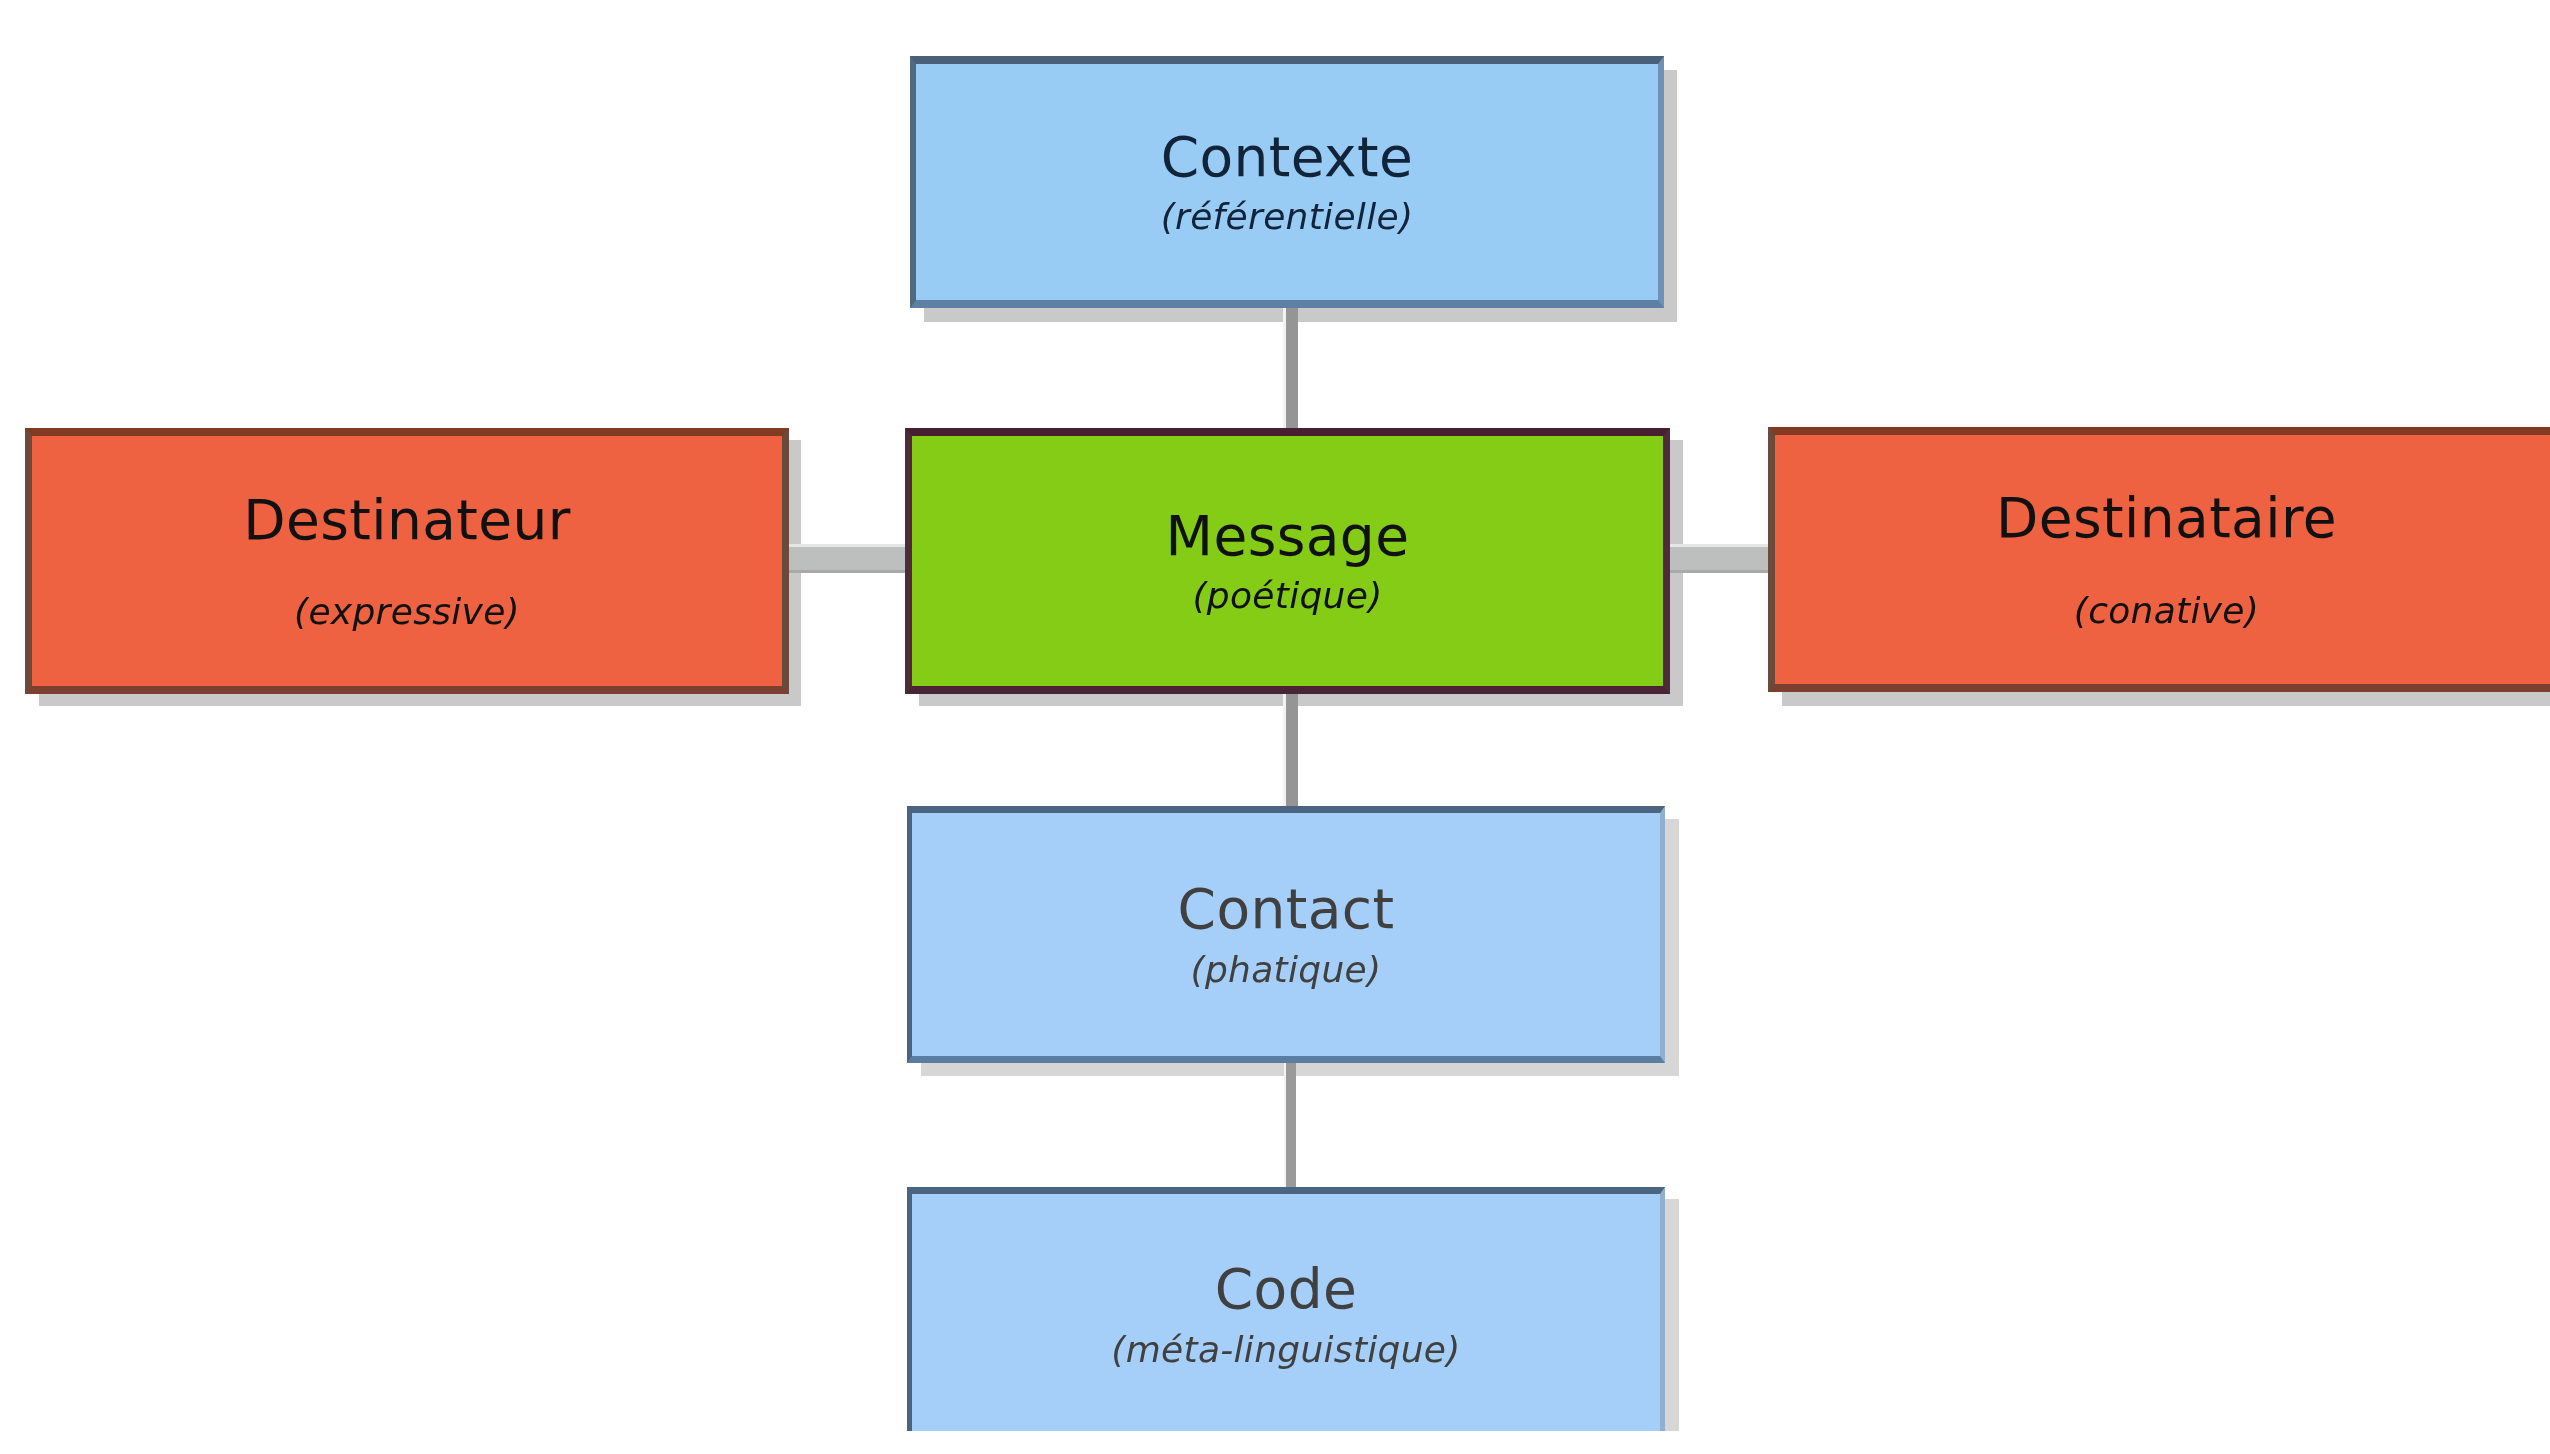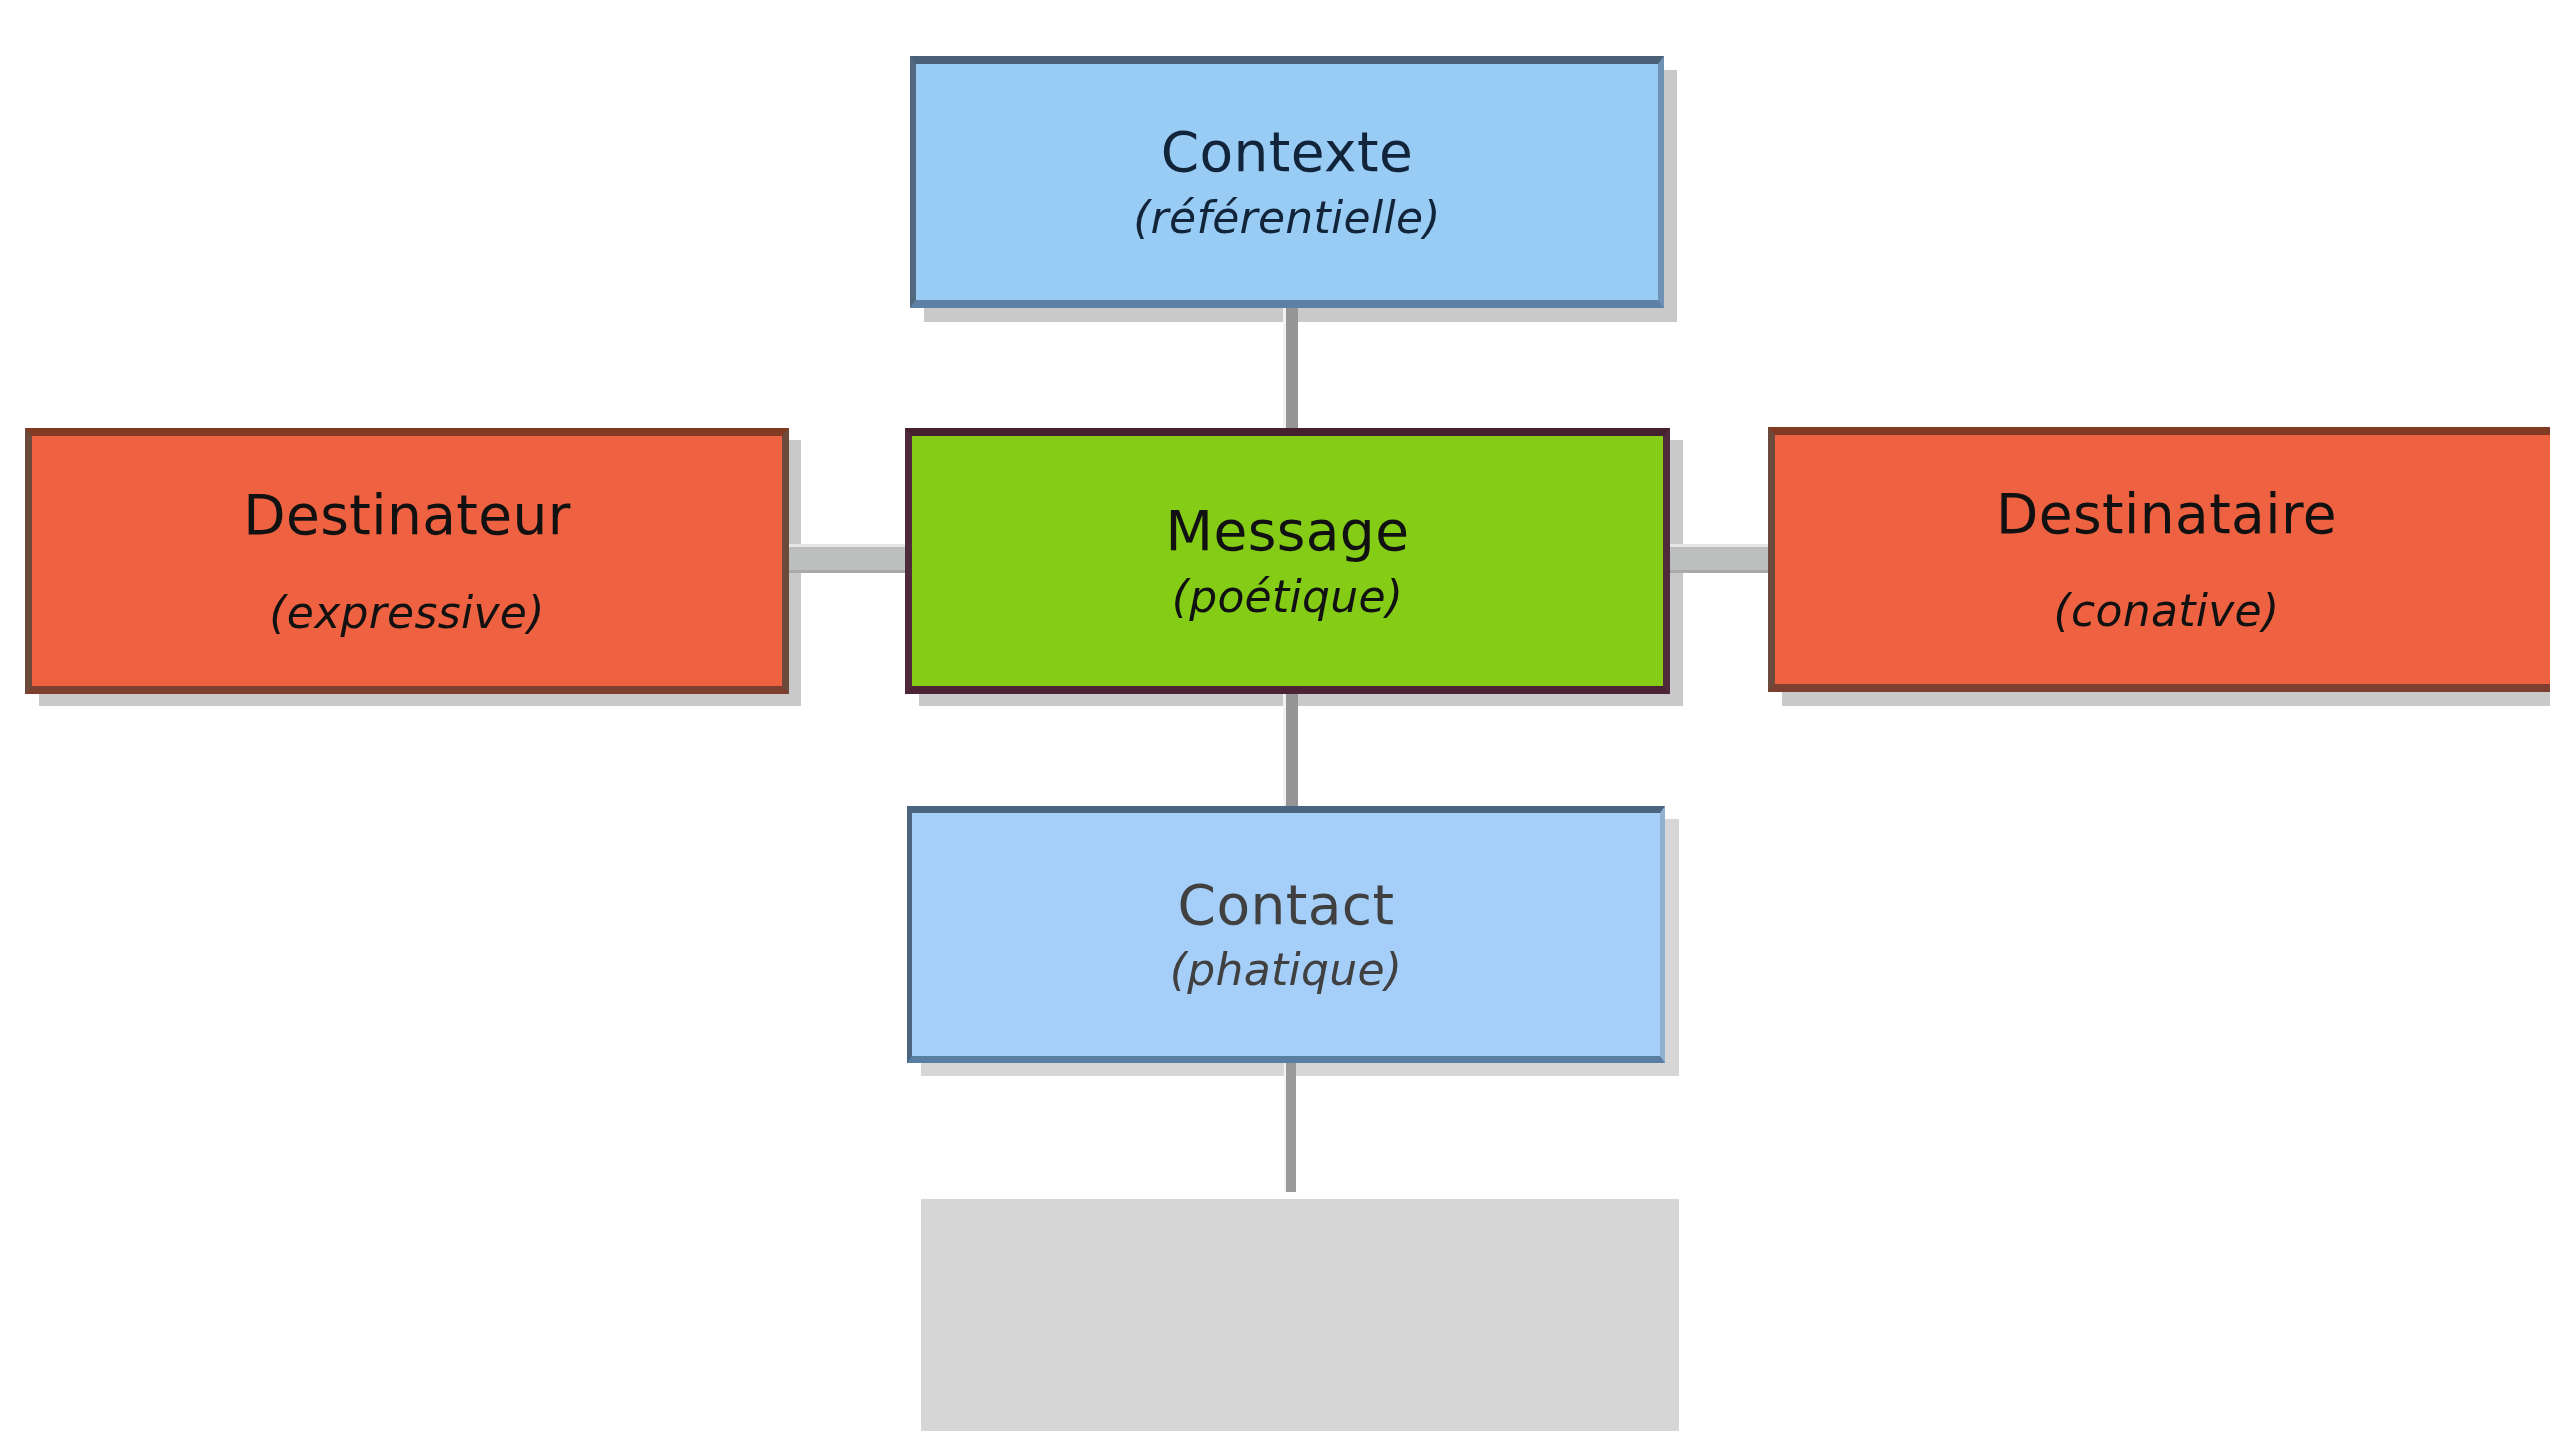--- a/index.html
+++ b/index.html
@@ -31,21 +31,21 @@
     color: #111111;
     z-index: 3;
   }
   .node .title {
     font-size: 55px;
     font-weight: 400;
     letter-spacing: 0.4px;
     white-space: nowrap;
   }
   .node .func {
-    font-size: 44px;
+    font-size: 36px;
     font-style: italic;
     font-weight: 400;
     letter-spacing: 0.3px;
     white-space: nowrap;
     margin-top: 8.9px;
   }
 
   
   .shadow {
     position: absolute;
@@ -152,15 +152,19 @@
   <div class="node n-orange" style="left:1768px; top:427px; width:797px; height:265px;">
     <span class="title">Destinataire</span>
     <span class="func">(conative)</span>
   </div>
 
   <div class="node n-blue-soft" style="left:907px; top:806px; width:758px; height:257px;">
     <span class="title">Contact</span>
     <span class="func">(phatique)</span>
   </div>
 
+  <div class="node n-blue-soft" style="left:907px; top:1187px; width:758px; height:255px;">
+    <span class="title">Code</span>
+    <span class="func">(méta-linguistique)</span>
+  </div>
 
 </div>
 
 
 </body></html>

